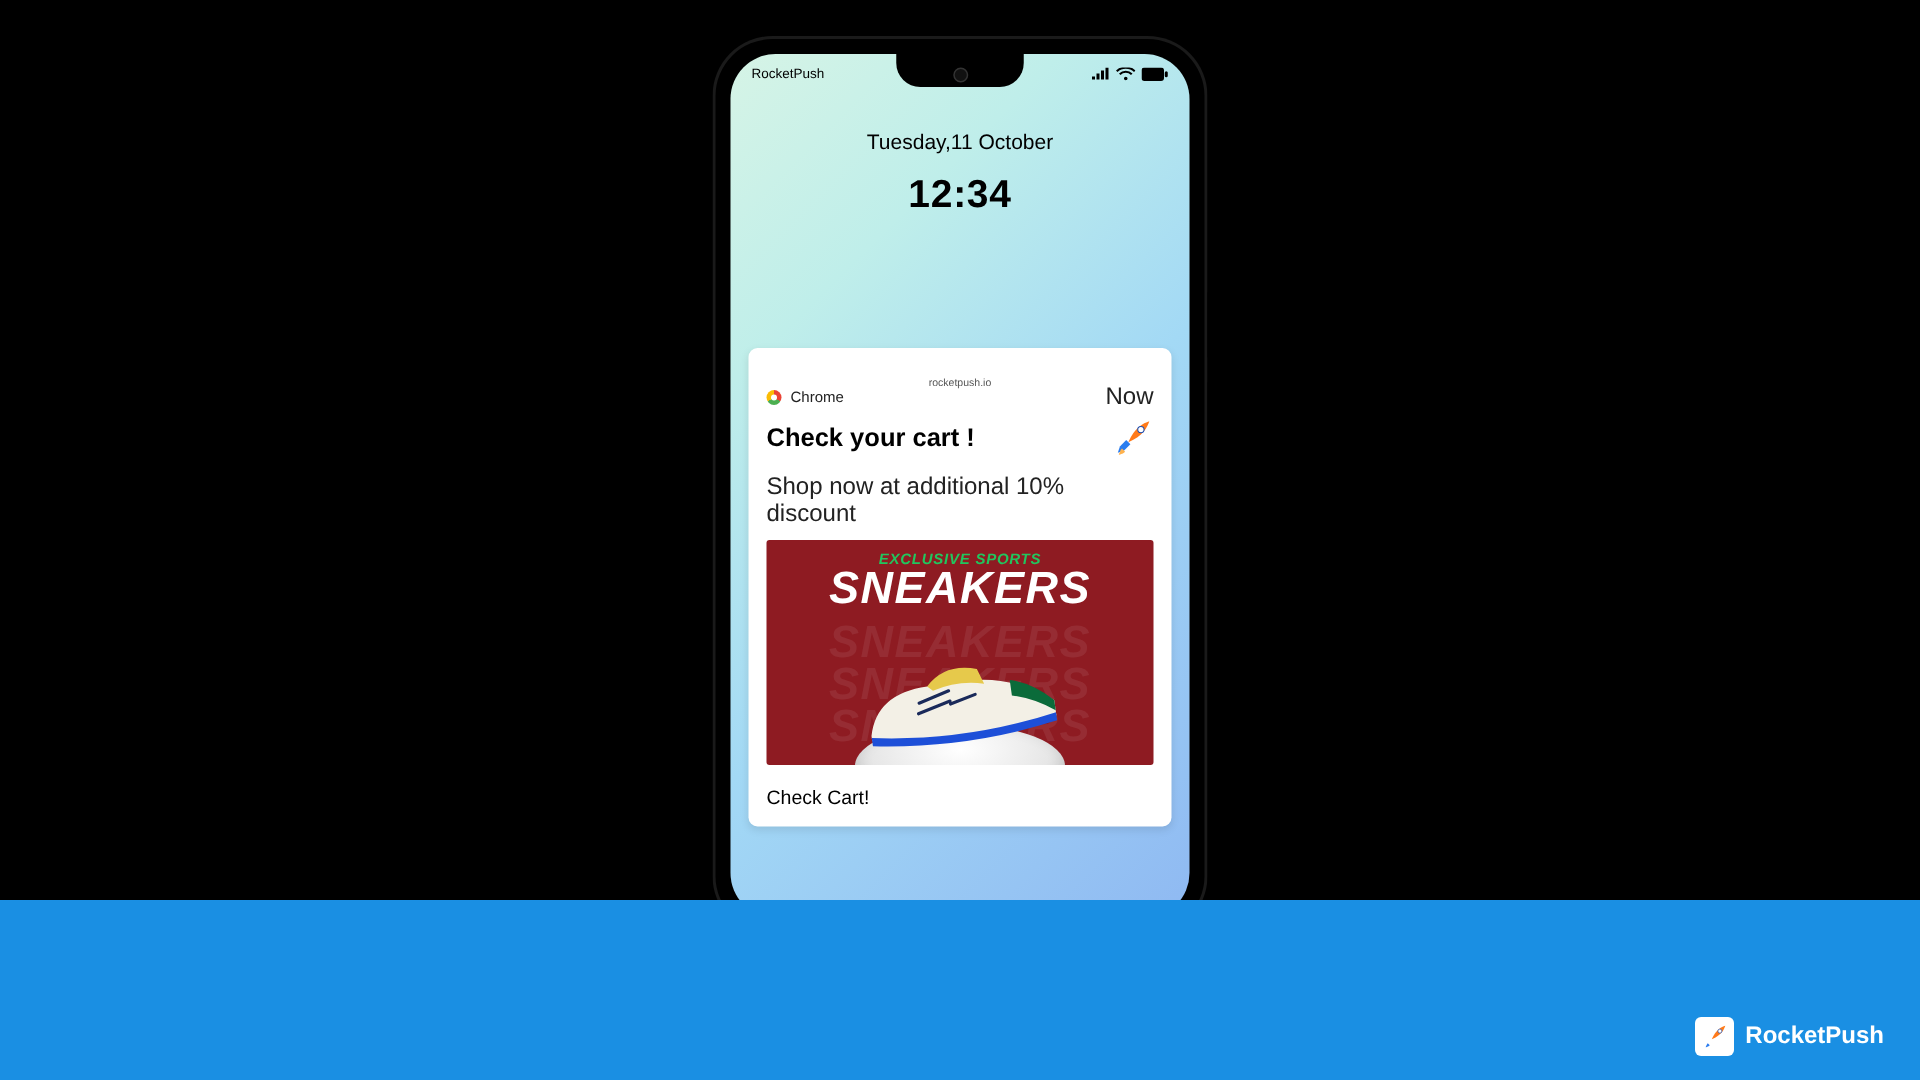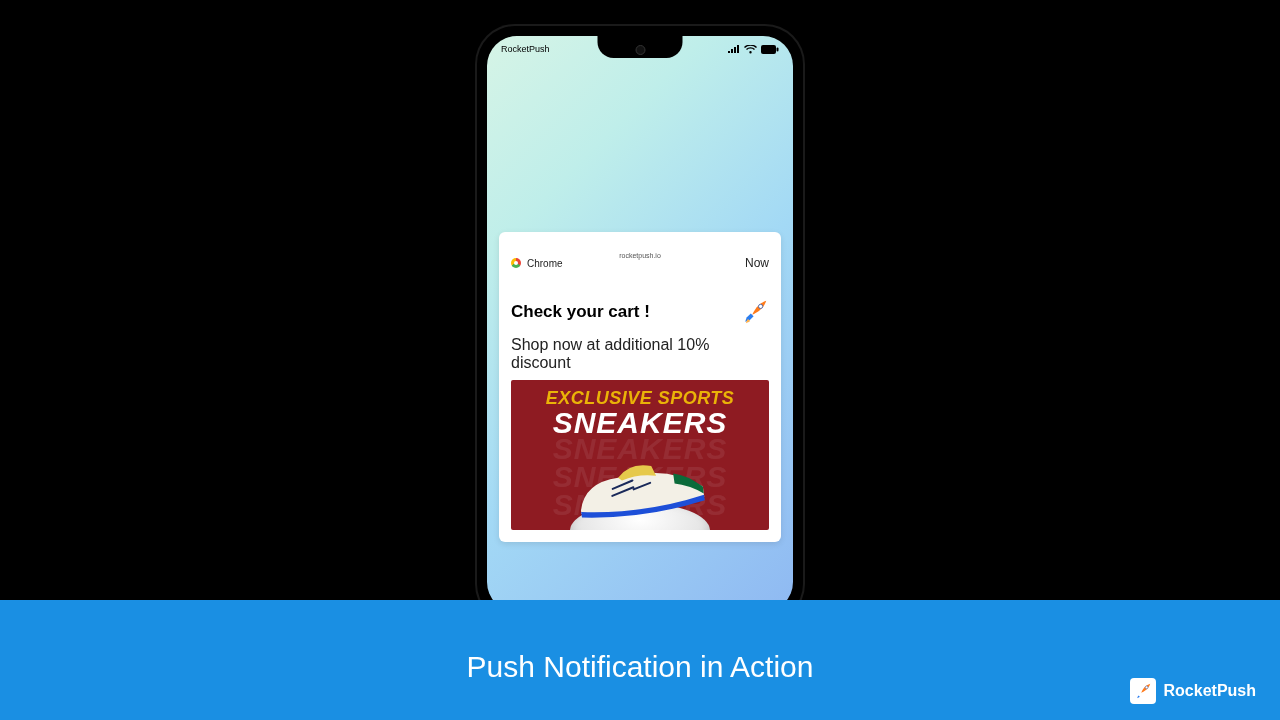--- a/index.html
+++ b/index.html
@@ -130,28 +130,28 @@
   .notif-domain {
     position: absolute;
     left: 50%;
     top: -4px;
     transform: translateX(-50%);
     font-size: 7px;
     color: #555;
   }
   .notif-time {
     margin-left: auto;
-    font-size: 12px;
+    font-size: 16px;
     text-align: center;
   }
   .notif-title-row {
     display: flex;
     align-items: center;
     justify-content: space-between;
-    margin-top: 28px;
+    margin-top: 4px;
   }
   .notif-title {
     font-size: 17px;
     font-weight: 800;
     color: #000;
   }
   .rocket-icon {
     width: 28px;
     height: 28px;
   }
@@ -165,24 +165,24 @@
     height: 150px;
     background: #8e1b22;
     border-radius: 2px;
     position: relative;
     overflow: hidden;
     display:flex;
     flex-direction:column;
     align-items:center;
   }
   .banner-line1 {
-    color:#eab308;
+    color:#22c55e;
     font-weight: 900;
     font-style: italic;
-    font-size: 18px;
+    font-size: 10px;
     margin-top: 8px;
     letter-spacing: 0.5px;
   }
   .banner-line2 {
     color:#fff;
     font-weight: 900;
     font-style: italic;
     font-size: 30px;
     line-height: 0.9;
     letter-spacing: 1px;
@@ -279,20 +279,24 @@
             <svg width="13" height="9" viewBox="0 0 13 9">
                 <path d="M6.5 8.5a1.2 1.2 0 100-2.4 1.2 1.2 0 000 2.4zM3 5a5 5 0 017 0l1-1a6.4 6.4 0 00-9 0zM1 3a8 8 0 0111 0l1-1a9.4 9.4 0 00-13 0z" fill="#000"></path>
               </svg>
             <svg width="18" height="9" viewBox="0 0 18 9">
                 <rect x="0" y="0" width="15" height="9" rx="2" fill="#000"></rect>
                 <rect x="15.5" y="2.5" width="2" height="4" rx="1" fill="#000"></rect>
               </svg>
           </div>
         </div>
 
+        <div class="date-block">
+          <div class="date-line">Tuesday,11 October</div>
+          <div class="time-line">12:34</div>
+        </div>
 
         <div class="notif-card">
           <div class="notif-top">
             <span class="chrome-dot"></span>
             <span>Chrome</span>
             <span class="notif-domain">rocketpush.io</span>
             <span class="notif-time">Now</span>
           </div>
 
           <div class="notif-title-row">
@@ -316,27 +320,27 @@
             <div class="podium"></div>
             <svg class="sneaker" viewBox="0 0 200 90">
               <path d="M10 70 Q20 30 70 30 L110 30 Q150 30 190 60 L190 75 Q100 90 10 75 Z" fill="#f3f0e6"></path>
               <path d="M150 35 Q170 40 190 60 L190 70 Q170 55 150 50 Z" fill="#0b6b3a"></path>
               <path d="M70 30 Q90 10 120 20 L125 35 Q100 28 75 35 Z" fill="#e6c94b"></path>
               <path d="M10 72 Q100 88 190 72 L190 80 Q100 95 10 80 Z" fill="#1d4fd8"></path>
               <path d="M60 45 l30 -8 M58 55 l32 -8 M90 50 l25 -6" stroke="#1a2a5a" stroke-width="3" fill="none" stroke-linecap="round"></path>
             </svg>
           </div>
 
+          <div class="notif-cta">Check Cart!</div>
         </div>
       </div>
     </div>
   </div>
 
   <div class="footer-bar">
-    <div class="footer-title">Push Notification in Action</div>
     <div class="brand-block">
       <div class="brand-square">
         <svg width="18" height="18" viewBox="0 0 40 40">
           <path d="M16 24c6-14 14-18 20-20-2 6-6 14-20 20z" fill="#ff7a1a"></path>
           <circle cx="28" cy="12" r="3" fill="#fff" stroke="#1a4db3"></circle>
           <path d="M10 30c-2 2-3 6-3 6s4-1 6-3z" fill="#2b7def"></path>
         </svg>
       </div>
       <span>RocketPush</span>
     </div>

